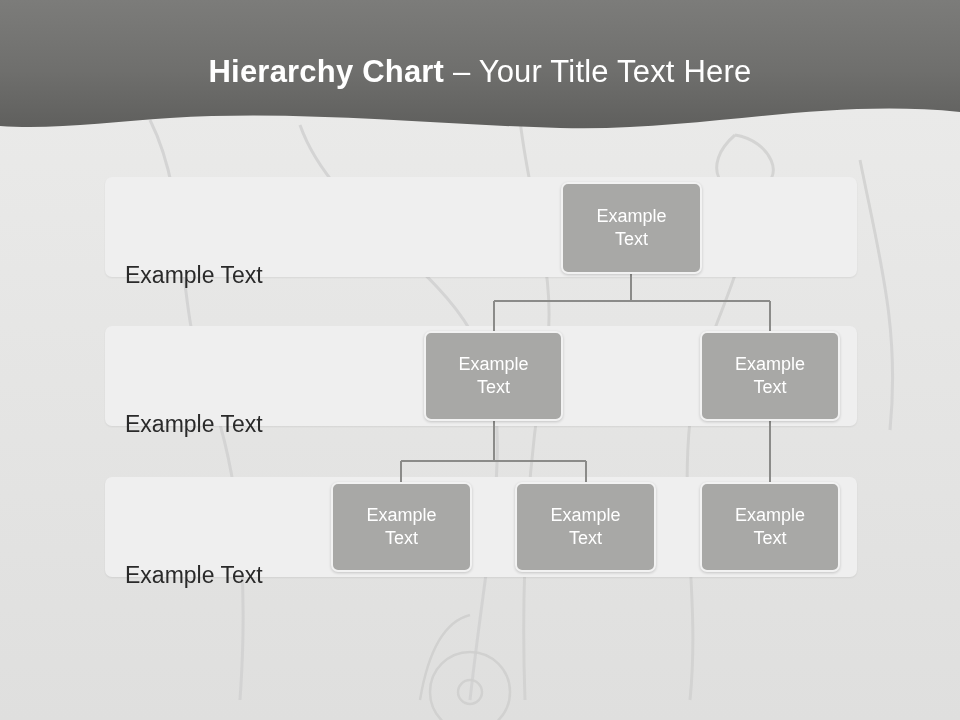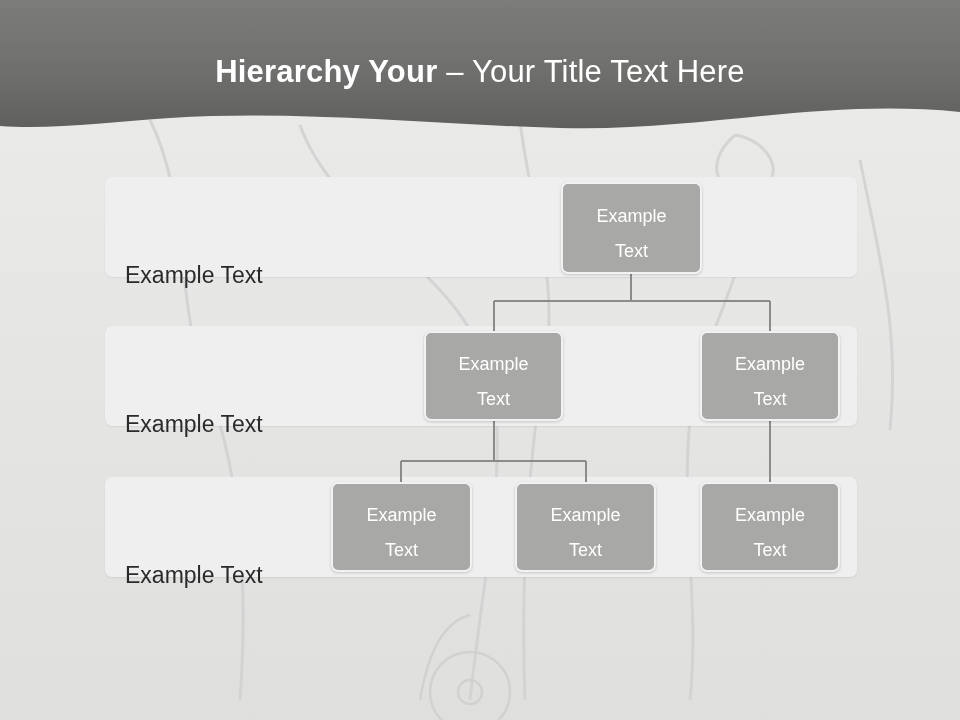--- a/index.html
+++ b/index.html
@@ -95,21 +95,21 @@
     color: #ffffff;
     font-size: 18px;
     line-height: 23px;
     text-align: center;
     display: flex;
     align-items: center;
     justify-content: center;
     box-sizing: border-box;
     padding: 4px 6px;
   }
-  .node span { display: block; margin-top: 12px; }
+  .node span { display: block; }
 
   
   #node-1 { left: 561px; top: 182px; width: 141px; height: 92px; }
   
   #node-2 { left: 424px; top: 331px; width: 139px; height: 90px; }
   #node-3 { left: 700px; top: 331px; width: 140px; height: 90px; }
   
   #node-4 { left: 331px; top: 482px; width: 141px; height: 90px; }
   #node-5 { left: 515px; top: 482px; width: 141px; height: 90px; }
   #node-6 { left: 700px; top: 482px; width: 140px; height: 90px; }
@@ -140,21 +140,21 @@
       <linearGradient id="hdrGrad" x1="0" y1="0" x2="0" y2="1">
         <stop offset="0%" stop-color="#7c7c7a"></stop>
         <stop offset="55%" stop-color="#6f6f6d"></stop>
         <stop offset="100%" stop-color="#5f5f5d"></stop>
       </linearGradient>
     </defs>
     <path d="M0,0 L960,0 L960,112 C 820,98 700,132 560,128 C 420,124 300,110 170,118 C 110,122 50,130 0,126 Z" fill="url(#hdrGrad)"></path>
   </svg>
 
   <div class="title">
-    <span class="t-bold">Hierarchy Your </span><span class="t-norm">– </span><span class="t-norm">Your Title Text Here</span>
+    <span class="t-bold">Hierarchy Chart </span><span class="t-norm">– </span><span class="t-norm">Your Title Text Here</span>
   </div>
 
   <div class="row-panel" id="row1">
     <div class="row-label">Example Text</div>
   </div>
   <div class="row-panel" id="row2">
     <div class="row-label">Example Text</div>
   </div>
   <div class="row-panel" id="row3">
     <div class="row-label">Example Text</div>

